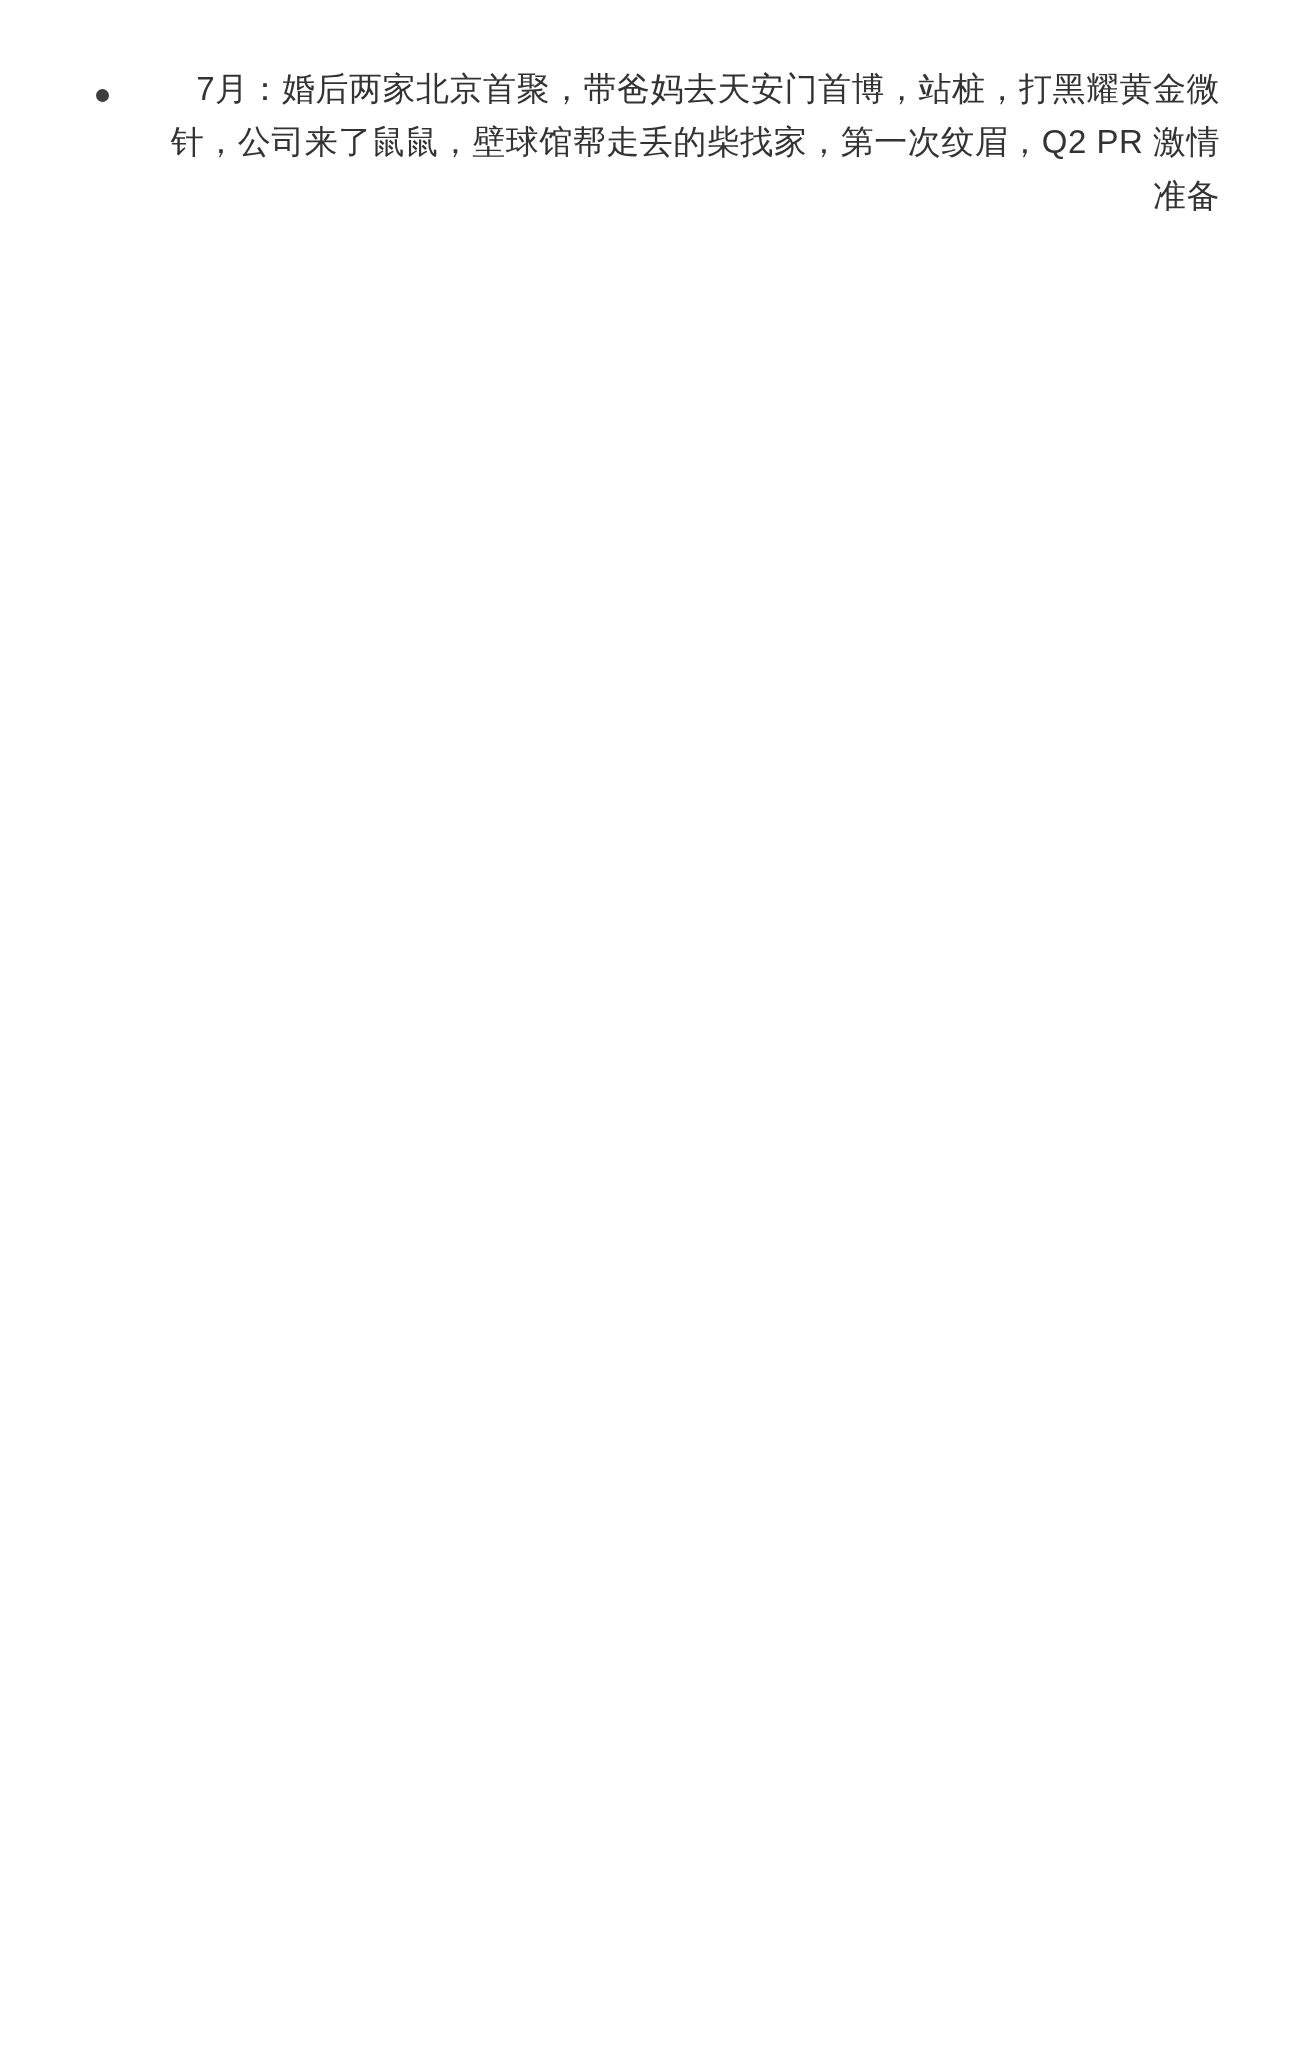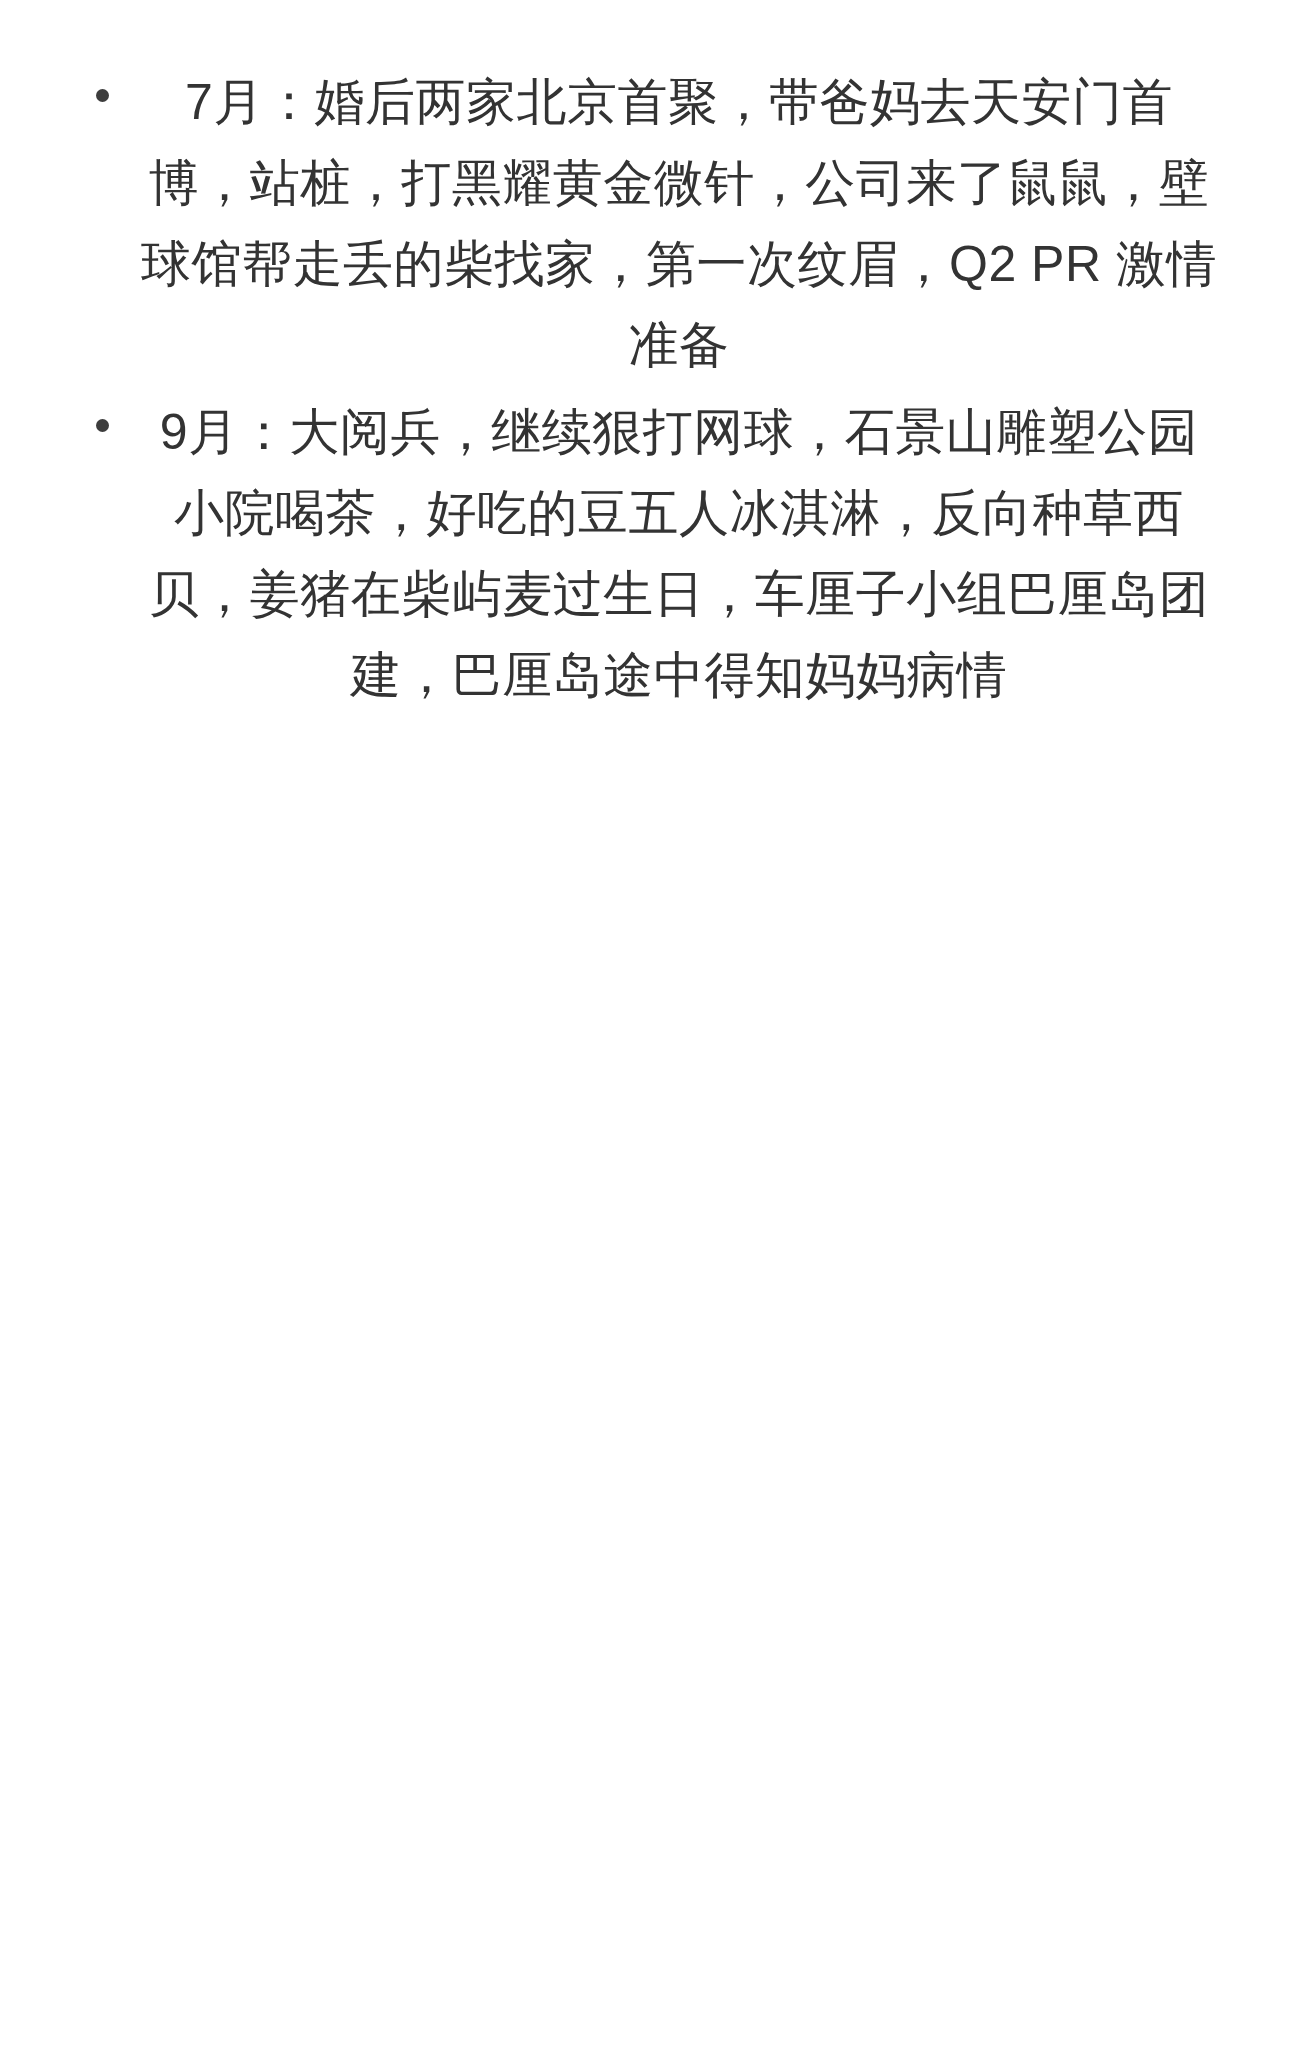--- a/index.html
+++ b/index.html
@@ -23,26 +23,26 @@
   }
   ul.note-list {
     list-style: none;
     margin: 0;
     padding: 0;
   }
   li.note-item {
     position: relative;
     padding-left: 68px;
     margin: 0 0 6px 0;
-    font-size: 50px;
+    font-size: 33px;
     line-height: 1.62;
     letter-spacing: 0.5px;
     color: #333333;
     font-weight: 400;
-    text-align: center;
+    text-align: right;
     word-break: break-word;
   }
   li.note-item .bullet {
     position: absolute;
     left: 26px;
     top: 27px;
     width: 13px;
     height: 13px;
     border-radius: 50%;
     background: #3d3d3d;
@@ -54,18 +54,14 @@
 </style>
 </head>
 <body>
 
 <div class="page">
   <ul class="note-list">
     <li class="note-item">
       <span class="bullet"></span>
       <span class="text">7月：婚后两家北京首聚，带爸妈去天安门首博，站桩，打黑耀黄金微针，公司来了鼠鼠，壁球馆帮走丢的柴找家，第一次纹眉，Q2 PR 激情准备</span>
     </li>
-    <li class="note-item">
-      <span class="bullet"></span>
-      <span class="text">9月：大阅兵，继续狠打网球，石景山雕塑公园小院喝茶，好吃的豆五人冰淇淋，反向种草西贝，姜猪在柴屿麦过生日，车厘子小组巴厘岛团建，巴厘岛途中得知妈妈病情</span>
-    </li>
   </ul>
 </div>
 
 </body></html>

